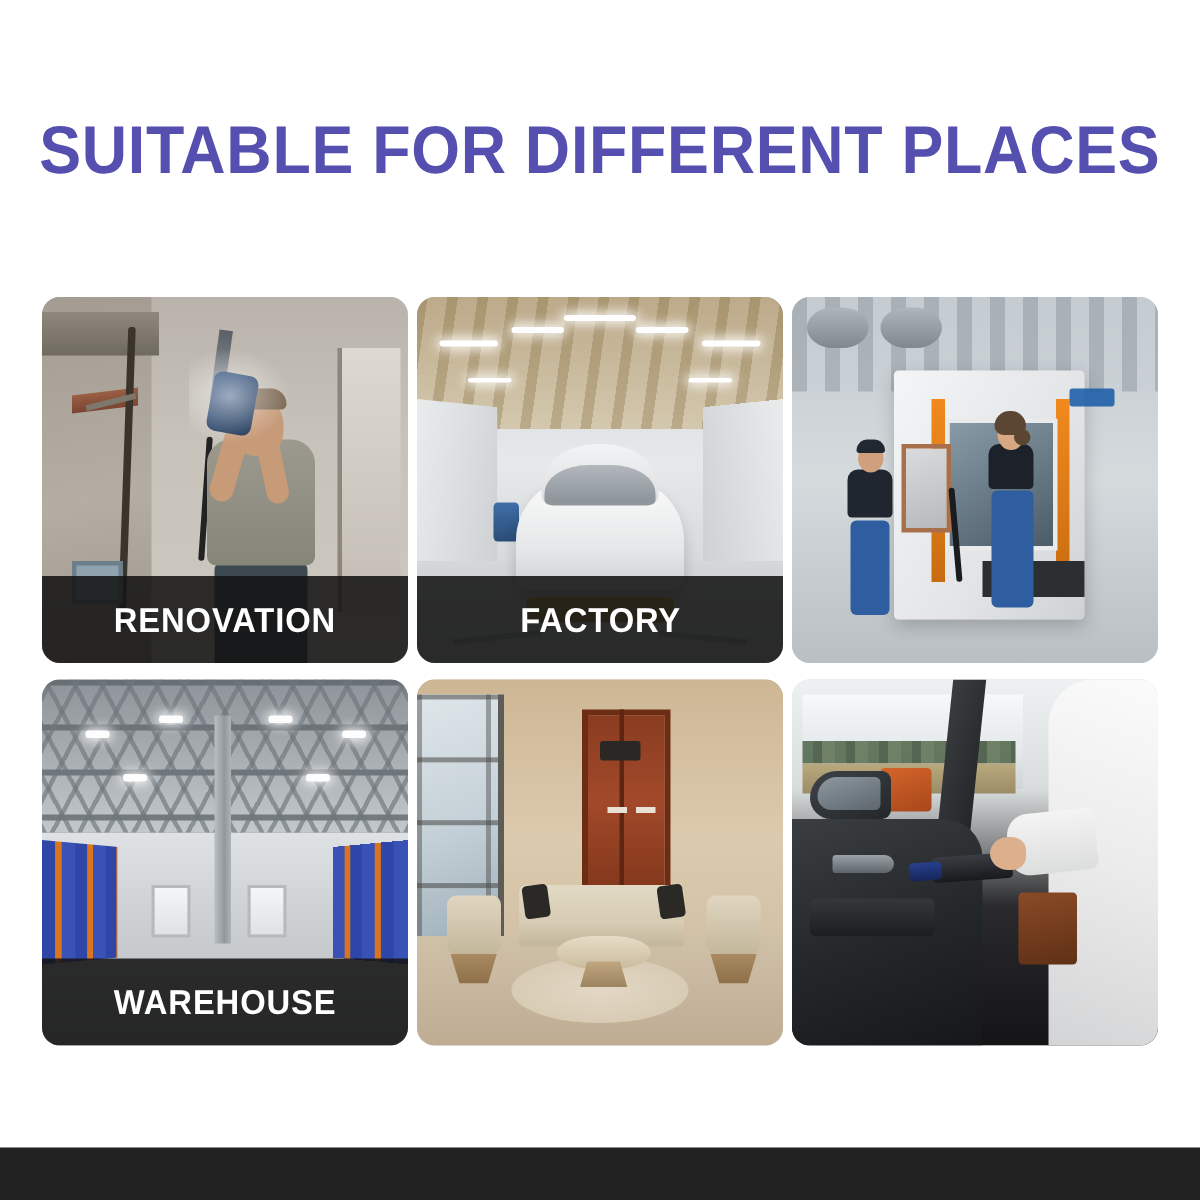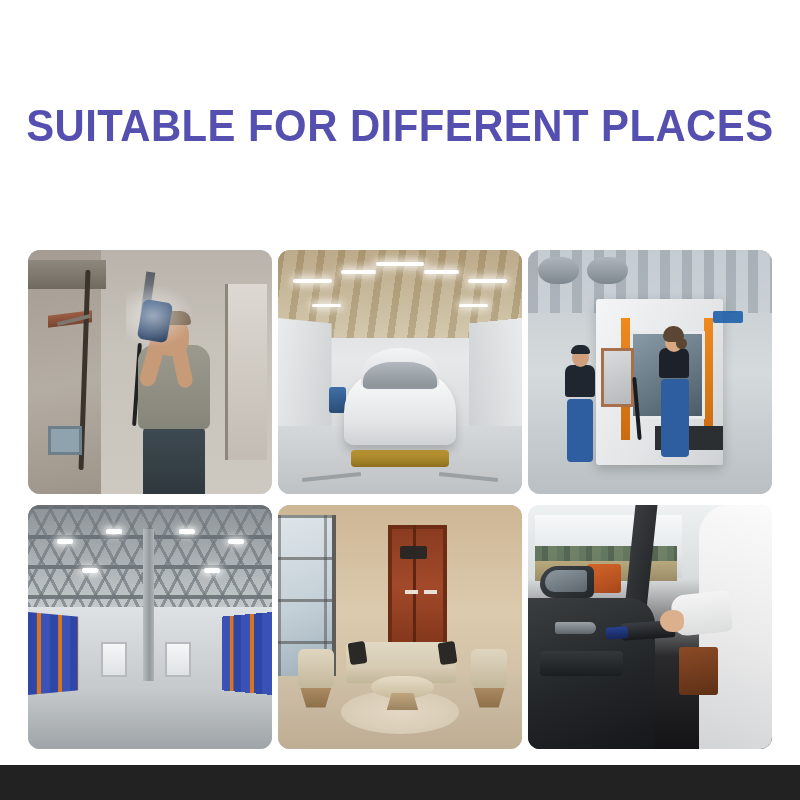--- a/index.html
+++ b/index.html
@@ -17,21 +17,21 @@
 
   .page {
     position: absolute;
     inset: 0;
     display: flex;
     flex-direction: column;
   }
 
   
   .heading-wrap {
-    height: 250px;
+    height: 198px;
     display: flex;
     align-items: center;
     justify-content: center;
     flex: 0 0 auto;
   }
   .heading {
     font-family: "Liberation Sans", sans-serif;
     font-size: 45px;
     font-weight: bold;
     letter-spacing: 0.5px;
@@ -581,20 +581,23 @@
           <div class="ren-person-legs"></div>
           <div class="ren-person-body"></div>
           <div class="ren-arm"></div>
           <div class="ren-arm2"></div>
           <div class="ren-person-head"></div>
           <div class="ren-person-cap"></div>
           <div class="ren-tool-blade"></div>
           <div class="ren-tool-body"></div>
           <div class="ren-dust"></div>
         </div>
+      </div>
+      <div class="tile-label-band">
+        <div class="tile-label">RENOVATION</div>
       </div>
     </div>
 
     <div class="tile">
       <div class="tile-photo">
         <div class="scene">
           <div class="fac-bg"></div>
           <div class="fac-ceiling"></div>
           <div class="fac-light" style="left:6%;top:12%;width:16%;height:4px;"></div>
           <div class="fac-light" style="left:26%;top:8%;width:14%;height:4px;"></div>
@@ -607,20 +610,23 @@
           <div class="fac-wall-r"></div>
           <div class="fac-floor"></div>
           <div class="fac-blue-bot"></div>
           <div class="fac-rail-l"></div>
           <div class="fac-rail-r"></div>
           <div class="fac-chassis"></div>
           <div class="fac-car-body"></div>
           <div class="fac-car-roof"></div>
           <div class="fac-windshield"></div>
         </div>
+      </div>
+      <div class="tile-label-band">
+        <div class="tile-label">FACTORY</div>
       </div>
     </div>
 
     <div class="tile">
       <div class="tile-photo">
         <div class="scene">
           <div class="wks-bg"></div>
           <div class="wks-ducts"></div>
           <div class="wks-duct-round" style="left:4%;"></div>
           <div class="wks-duct-round" style="left:24%;"></div>
@@ -657,20 +663,23 @@
           <div class="wh-lamp" style="left:82%;top:14%;"></div>
           <div class="wh-lamp" style="left:22%;top:26%;"></div>
           <div class="wh-lamp" style="left:72%;top:26%;"></div>
           <div class="wh-column"></div>
           <div class="wh-floor"></div>
           <div class="wh-door" style="left:30%;"></div>
           <div class="wh-door" style="left:56%;"></div>
           <div class="wh-rack-l"></div>
           <div class="wh-rack-r"></div>
         </div>
+      </div>
+      <div class="tile-label-band">
+        <div class="tile-label">WAREHOUSE</div>
       </div>
     </div>
 
     <div class="tile">
       <div class="tile-photo">
         <div class="scene">
           <div class="hm-bg"></div>
           <div class="hm-wall"></div>
           <div class="hm-window">
               <div class="hm-window-grid"></div>

